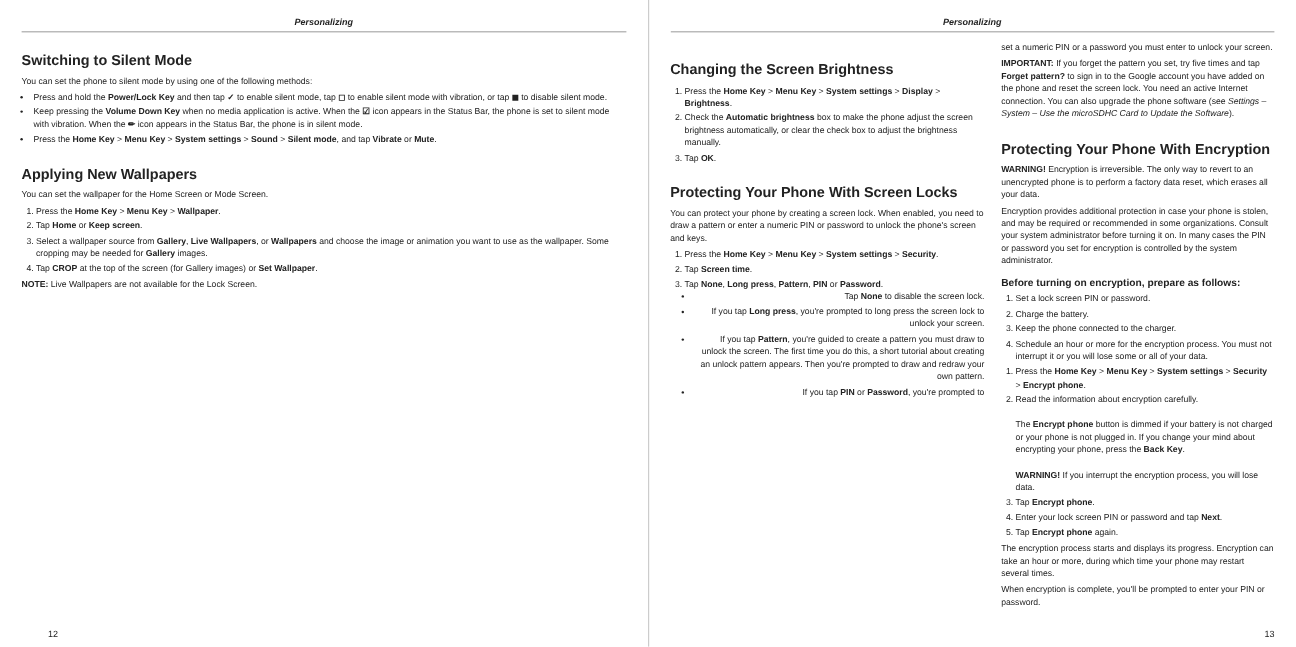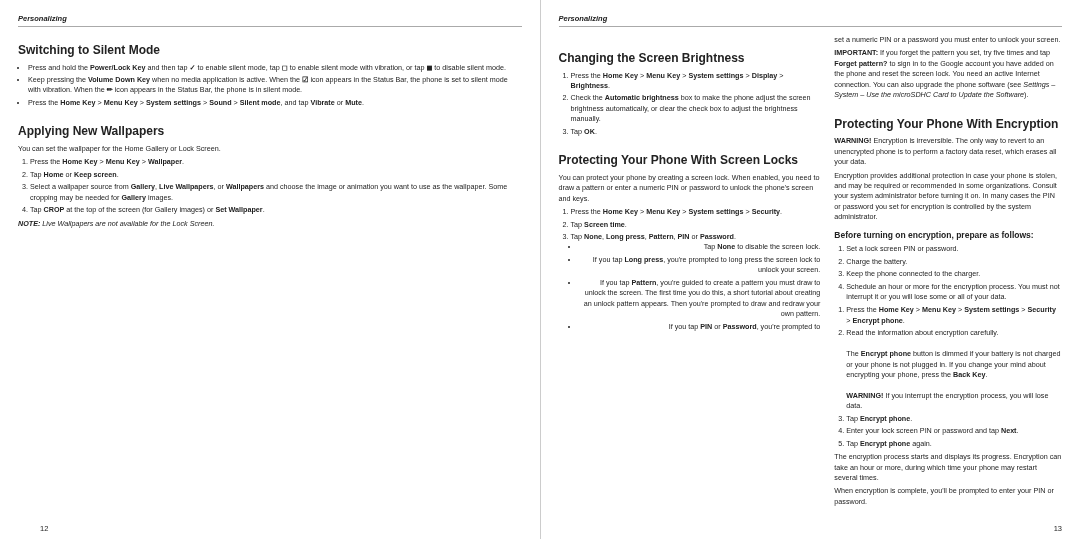--- a/index.html
+++ b/index.html
@@ -29,21 +29,21 @@
       border-right: 1px solid #ccc;
     }
     .page-header {
       font-size: 7.5px;
       font-style: italic;
       font-weight: bold;
       border-bottom: 1px solid #aaa;
       padding-bottom: 3px;
       margin-bottom: 8px;
       display: flex;
-      justify-content: flex-start;
+      justify-content: center;
     }
     .section-title {
       font-size: 12px;
       font-weight: bold;
       margin-bottom: 4px;
       margin-top: 8px;
       line-height: 1.3;
     }
     .section-title:first-of-type {
       margin-top: 16px;
@@ -94,21 +94,20 @@
     }
     .warning-text {
       font-size: 7.2px;
       line-height: 1.45;
       margin-bottom: 3px;
     }
     .note-text {
       font-size: 7.2px;
       line-height: 1.45;
       margin-bottom: 18px;
-      font-style: italic;
     }
     .right-page-content {
       display: flex;
       gap: 14px;
     }
     .right-col-left {
       flex: 1.15;
     }
     .right-col-right {
       flex: 1;
@@ -126,30 +125,31 @@
 
 <div class="page-container">
 
   <div class="page page-left">
     <div class="page-header">
       <span><b><i>Personalizing</i></b></span>
     </div>
 
     <div>
       <div class="section-title">Switching to Silent Mode</div>
+      <p>You can set the phone to silent mode by using one of the following methods:</p>
       <ul>
         <li>Press and hold the <b>Power/Lock Key</b> and then tap <b>✓</b> to enable silent mode, tap <b>◻</b> to enable silent mode with vibration, or tap <b>◼</b> to disable silent mode.</li>
         <li>Keep pressing the <b>Volume Down Key</b> when no media application is active. When the <b>☑</b> icon appears in the Status Bar, the phone is set to silent mode with vibration. When the <b>✏</b> icon appears in the Status Bar, the phone is in silent mode.</li>
         <li>Press the <b>Home Key</b> &gt; <b>Menu Key</b> &gt; <b>System settings</b> &gt; <b>Sound</b> &gt; <b>Silent mode</b>, and tap <b>Vibrate</b> or <b>Mute</b>.</li>
       </ul>
     </div>
 
     <div>
       <div class="section-title">Applying New Wallpapers</div>
-      <p>You can set the wallpaper for the Home Gallery or Lock Screen.</p>
+      <p>You can set the wallpaper for the Home Screen or Mode Screen.</p>
       <ol>
         <li>Press the <b>Home Key</b> &gt; <b>Menu Key</b> &gt; <b>Wallpaper</b>.</li>
         <li>Tap <b>Home</b> or <b>Keep screen</b>.</li>
         <li>Select a wallpaper source from <b>Gallery</b>, <b>Live Wallpapers</b>, or <b>Wallpapers</b> and choose the image or animation you want to use as the wallpaper. Some cropping may be needed for <b>Gallery</b> images.</li>
         <li>Tap <b>CROP</b> at the top of the screen (for Gallery images) or <b>Set Wallpaper</b>.</li>
       </ol>
       <p class="note-text"><b>NOTE:</b> Live Wallpapers are not available for the Lock Screen.</p>
     </div>
 
     <span class="page-number page-number-left">12</span>

